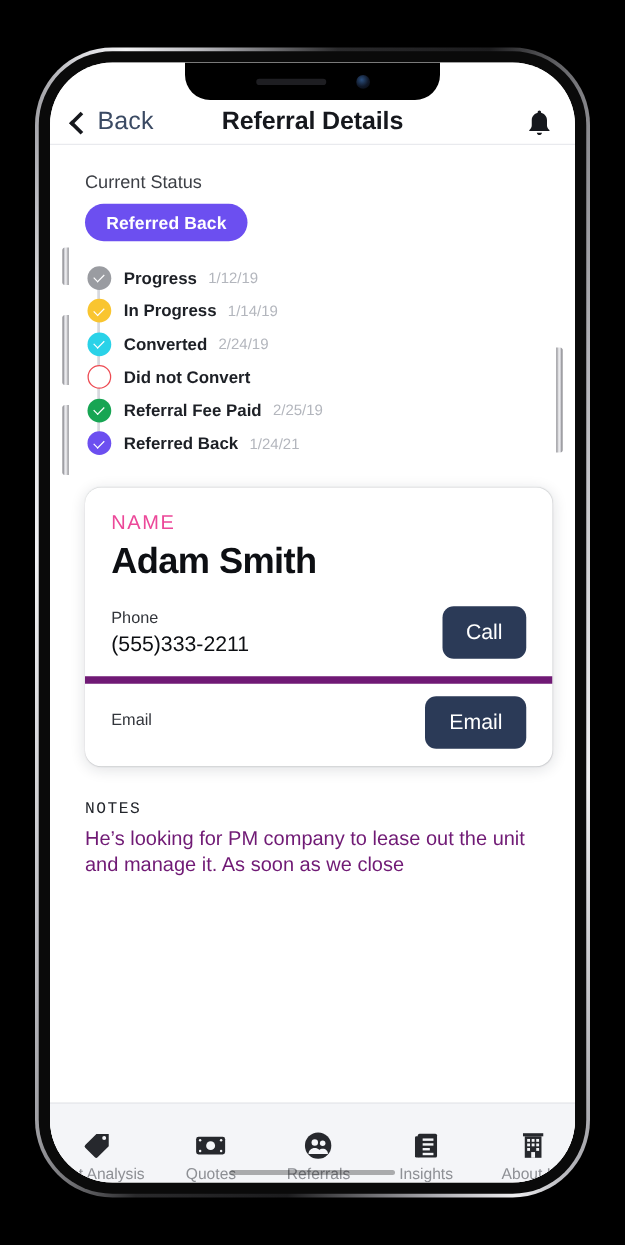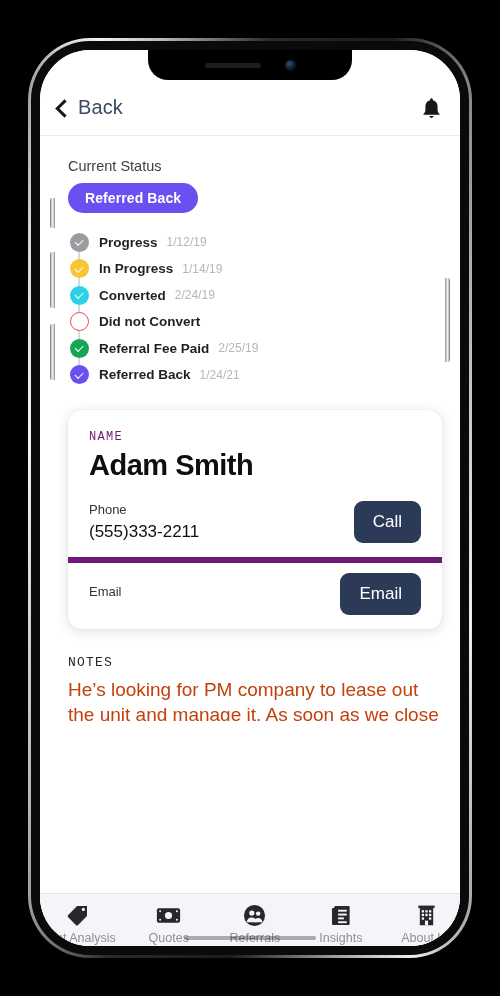--- a/index.html
+++ b/index.html
@@ -87,21 +87,21 @@
     inset: 0;
     display: flex;
     flex-direction: column;
     background: #ffffff;
   }
   .status-spacer { height: 30px; flex: none; }
 
   
   .navbar {
     flex: none;
-    height: 56px;
+    height: 36px;
     display: flex;
     align-items: center;
     padding: 0 18px;
     border-bottom: 1px solid #e9eaee;
     position: relative;
   }
   .nav-back {
     display: flex;
     align-items: center;
     gap: 7px;
@@ -227,25 +227,24 @@
     margin-top: 22px;
     background: #ffffff;
     border-radius: 13px;
     box-shadow: 0 2px 12px rgba(20,25,40,.14), 0 0 1px rgba(20,25,40,.18);
     overflow: hidden;
   }
   .card-head {
     padding: 20px 21px 15px 21px;
   }
   .field-cap {
-    font-size: 12px;
+    font-size: 16px;
     letter-spacing: 1.3px;
-    color: #701a75;
+    color: #ec4899;
     margin-bottom: 5px;
-    font-family: Liberation Mono, monospace;
   }
   .card-name {
     font-size: 29px;
     font-weight: 700;
     color: #0d0f13;
     letter-spacing: -.5px;
   }
   .card-row {
     display: flex;
     align-items: center;
@@ -283,35 +282,35 @@
     margin-top: 26px;
   }
   .notes-cap {
     font-size: 13px;
     letter-spacing: 1.2px;
     color: #23262c;
     margin-bottom: 7px;
     font-family: Liberation Mono, monospace;
   }
   .notes-body {
-    font-size: 19px;
-    color: #c2410c;
+    font-size: 16px;
+    color: #701a75;
     line-height: 1.33;
     max-height: 44px;
     overflow: hidden;
   }
 
   
   .tabbar {
     flex: none;
-    height: 53px;
+    height: 64px;
     background: #f4f5f8;
     border-top: 1px solid #e5e6ea;
     display: flex;
-    align-items: center;
+    align-items: flex-end;
     padding-top: 9px;
     gap: 20px;
   }
   .tab {
     flex: 1 1 0;
     display: flex;
     flex-direction: column;
     align-items: center;
     gap: 5px;
     cursor: pointer;
@@ -354,20 +353,21 @@
       </div>
 
       <div class="app">
         <div class="status-spacer"></div>
 
         <div class="navbar">
           <div class="nav-back">
             <span class="chev-back"></span>
             <span class="nav-back-label">Back</span>
           </div>
+          <div class="nav-title">Referral Details</div>
           <div class="nav-bell">
             <svg width="21" height="24" viewBox="0 0 21 24">
               <path d="M10.5 2.3c-.75 0-1.35.6-1.35 1.35v.6C6.4 4.85 4.4 7.3 4.4 10.2v3.9c0 1.3-.5 2.5-1.4 3.4l-.5.5c-.3.3-.1.85.35.85h15.3c.45 0 .65-.55.35-.85l-.5-.5c-.9-.9-1.4-2.1-1.4-3.4v-3.9c0-2.9-2-5.35-4.75-5.95v-.6c0-.75-.6-1.35-1.35-1.35z" fill="#16181d"></path>
               <path d="M8.4 20.1c.25 1.1 1.15 1.9 2.1 1.9s1.85-.8 2.1-1.9z" fill="#16181d"></path>
             </svg>
           </div>
         </div>
 
         <div class="content">
 

